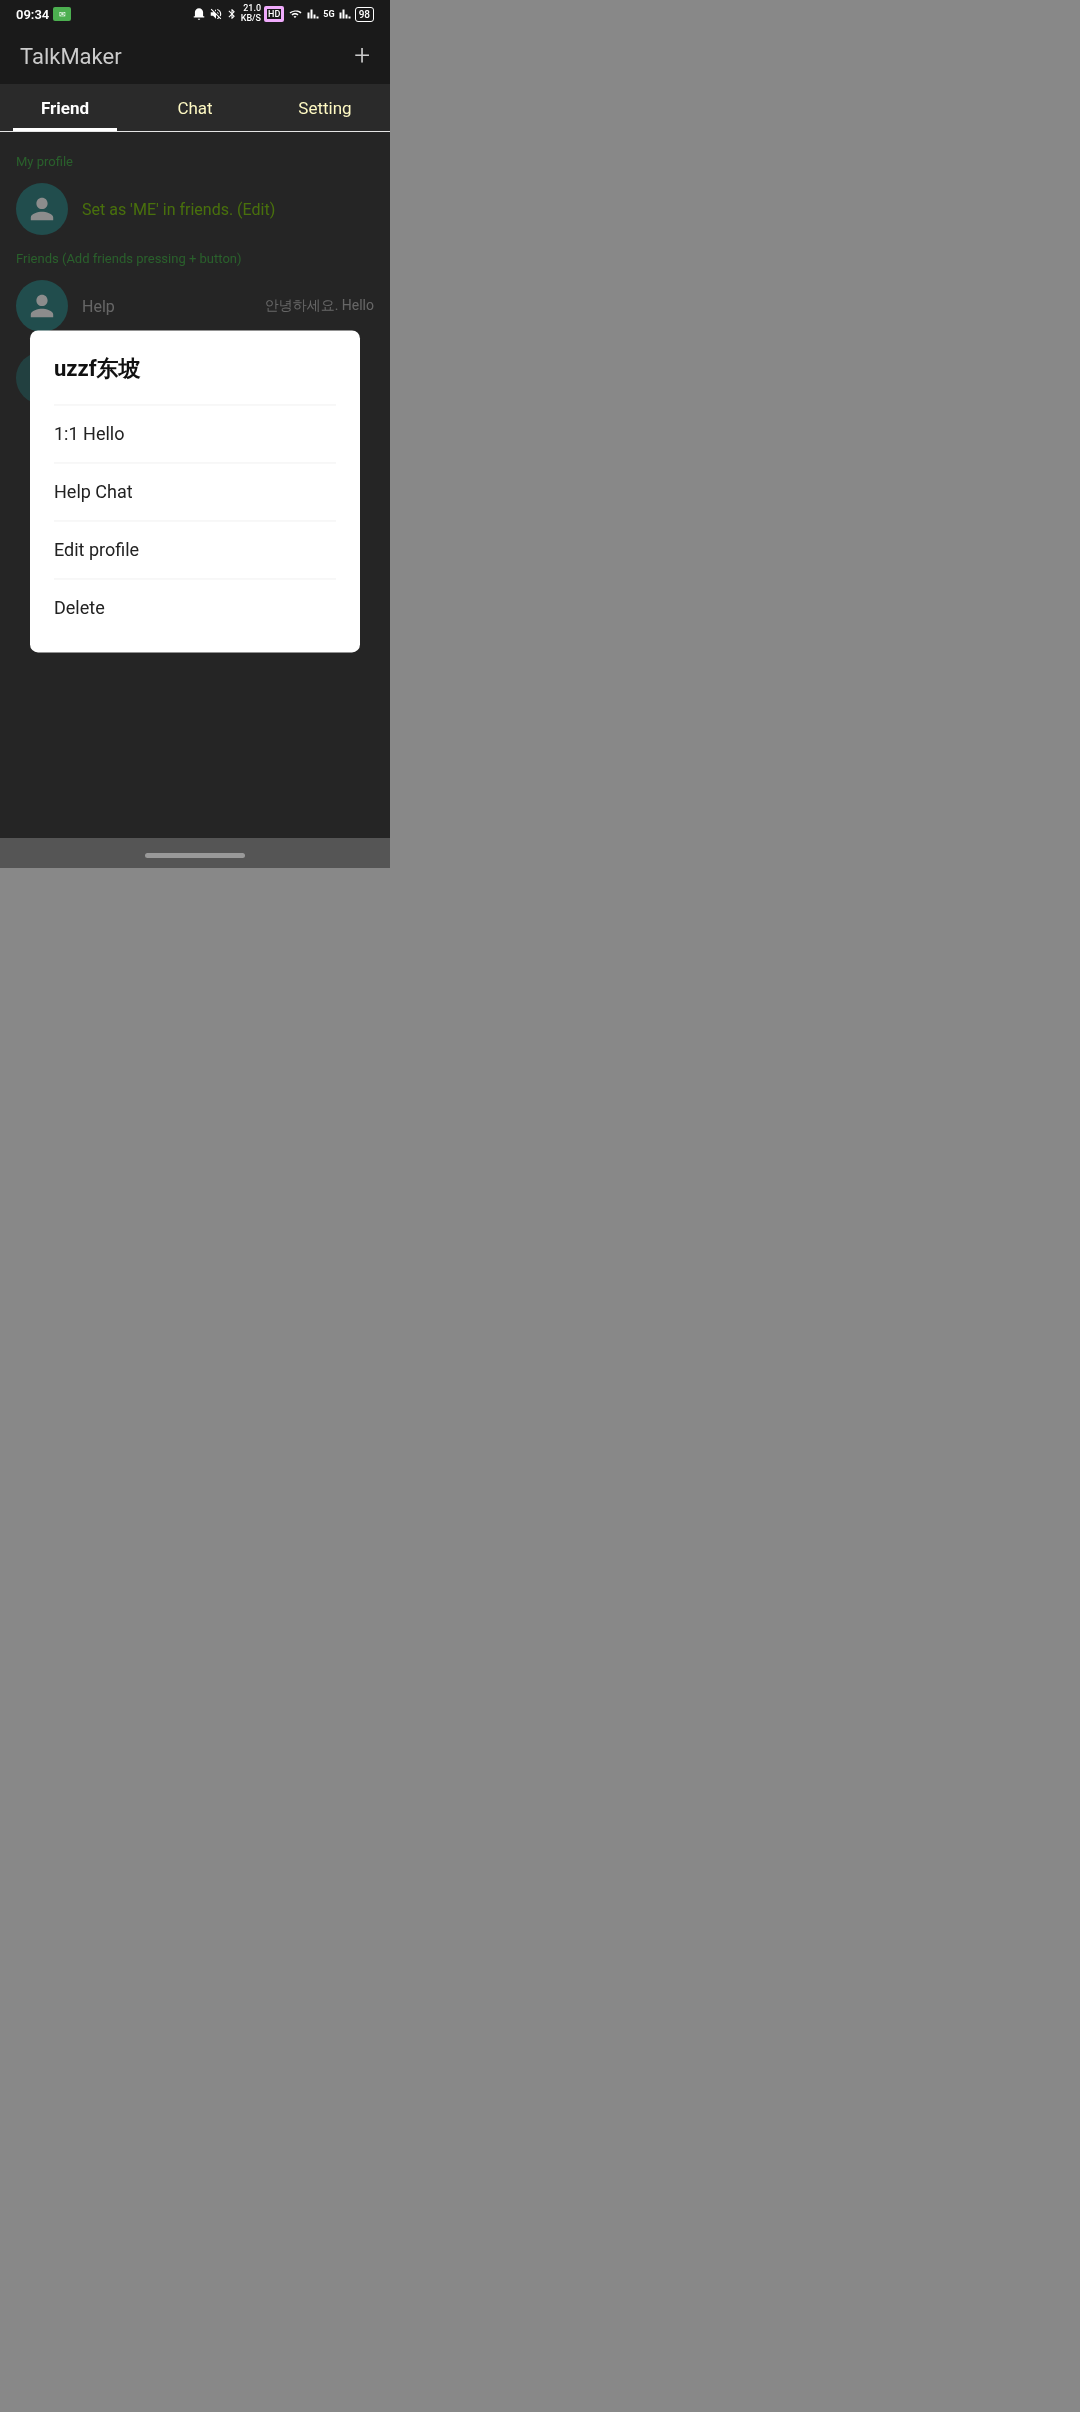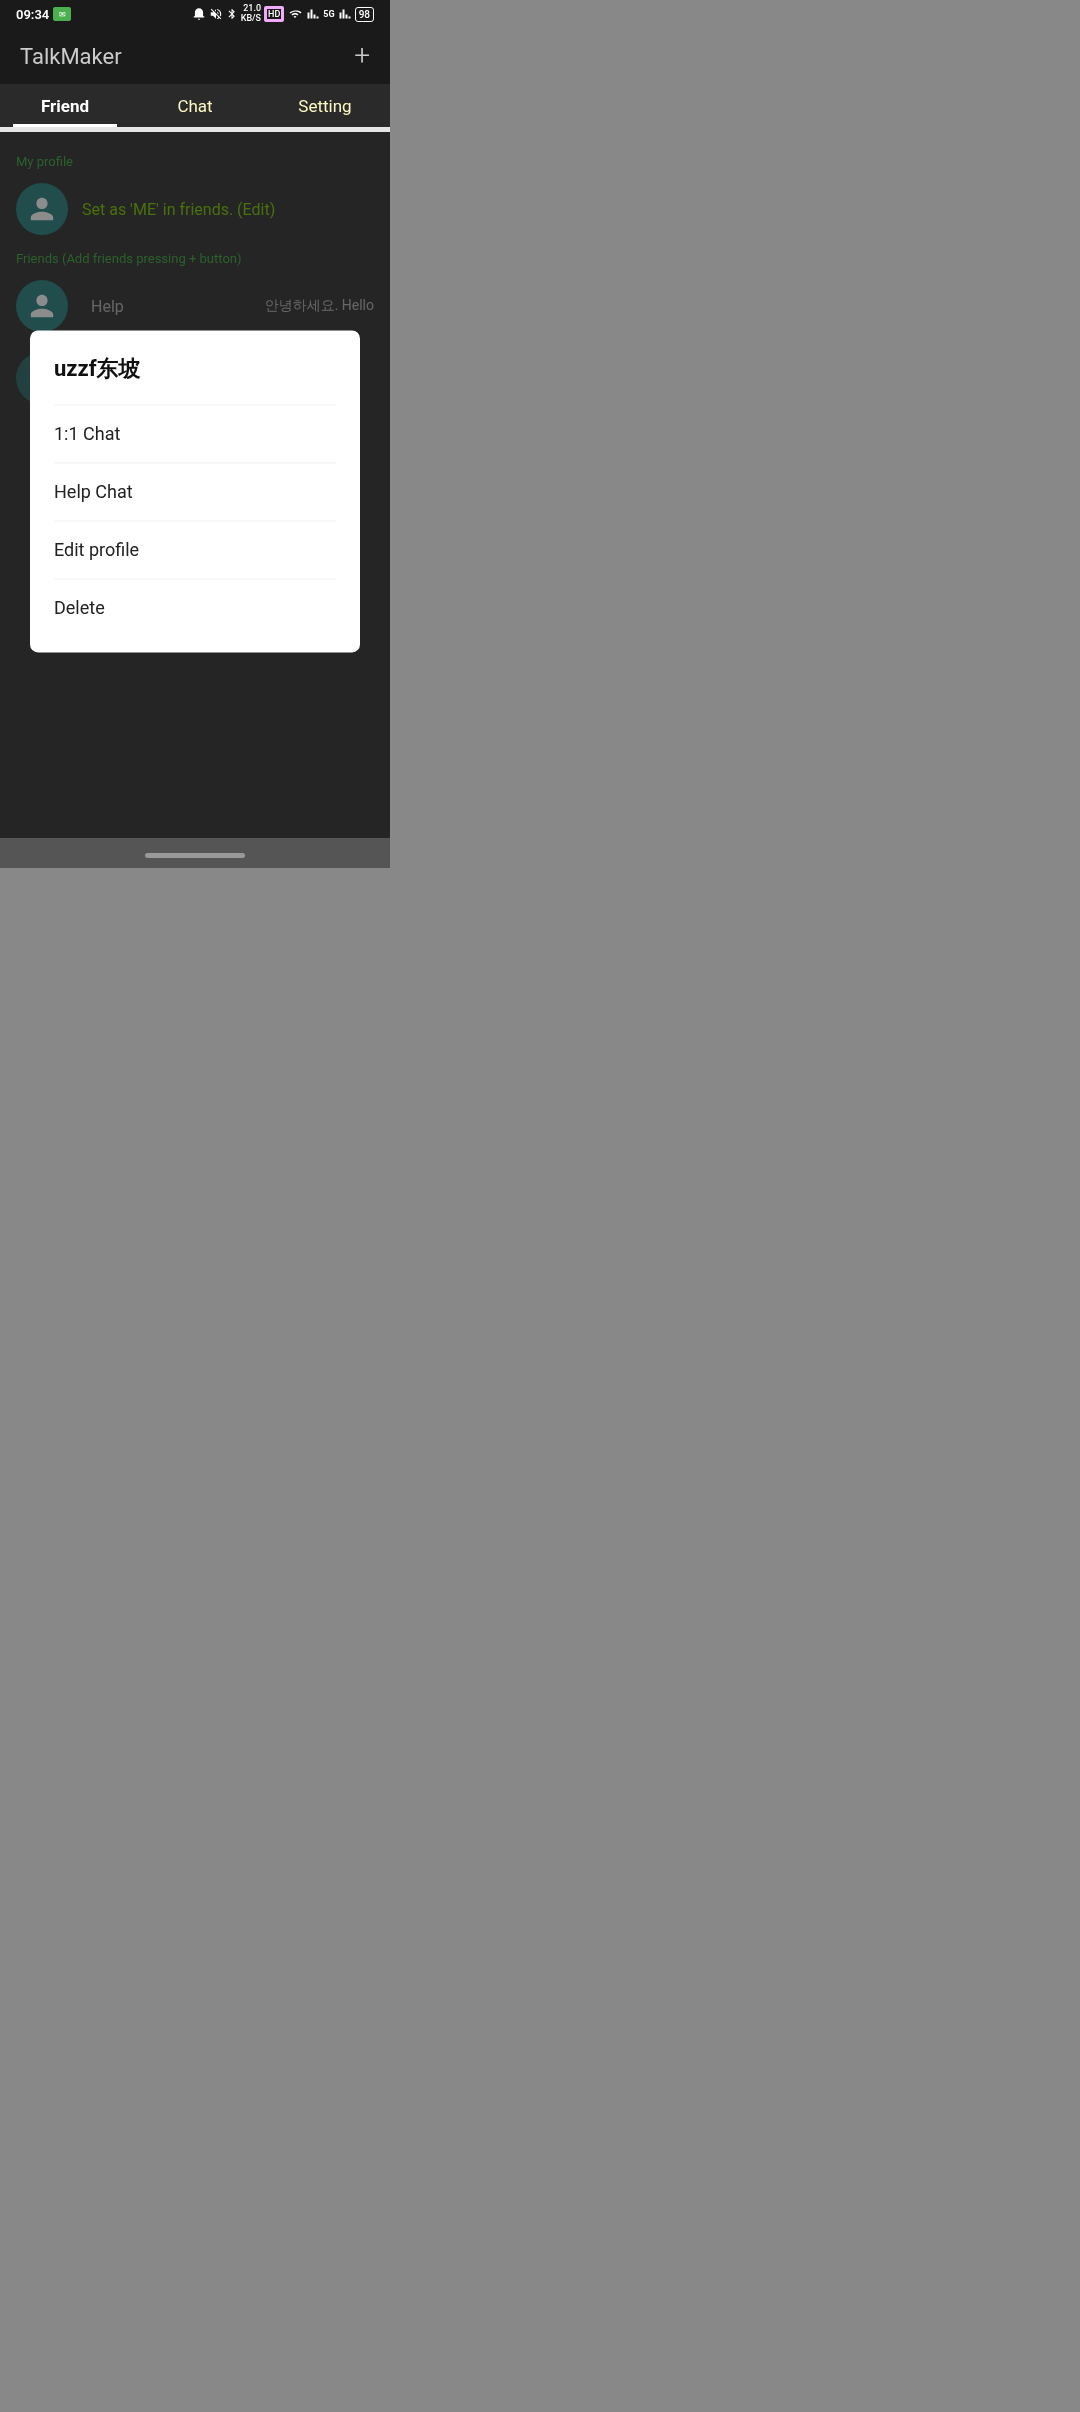--- a/index.html
+++ b/index.html
@@ -58,21 +58,21 @@
       font-weight: 300;
       cursor: pointer;
       line-height: 1;
     }
 
     
     .tabs {
       background: #2a2a2a;
       display: flex;
       height: 48px;
-      border-bottom: 5px solid #e5e5e5;
+      border-bottom: 1px solid #e5e5e5;
     }
     .tab {
       flex: 1;
       display: flex;
       align-items: center;
       justify-content: center;
       color: #fef9c3;
       font-size: 17px;
       font-weight: 400;
       cursor: pointer;
@@ -117,21 +117,21 @@
       flex-shrink: 0;
     }
     .avatar svg { width: 28px; height: 28px; fill: white; }
     .profile-text { color: #84cc16; font-size: 16px; }
     .friend-row {
       display: flex;
       align-items: center;
       padding: 10px 16px;
       gap: 14px;
     }
-    .friend-name { color: #bbb; font-size: 16px; flex: 1; margin-left: 9px; }
+    .friend-name { color: #bbb; font-size: 16px; flex: 1; }
     .friend-preview { color: #bbb; font-size: 14px; text-align: right; }
 
     
     .overlay {
       position: absolute;
       top: 0; left: 0; right: 0; bottom: 0;
       background: rgba(0,0,0,0.45);
       z-index: 10;
     }
 
@@ -299,21 +299,21 @@
         <span class="friend-name">uzzf东坡</span>
       </div>
     </div>
 
     <div class="overlay"></div>
 
     <div class="modal">
       <div class="modal-title">uzzf东坡</div>
 
       <div class="modal-item">
-        <span>1:1 Chat</span>
+        <span>1:1 Hello</span>
       </div>
       <div class="modal-item">
         <span>Help Chat</span>
       </div>
       <div class="modal-item">
         <span>Edit profile</span>
       </div>
       <div class="modal-item">
         <span>Delete</span>
       </div>

